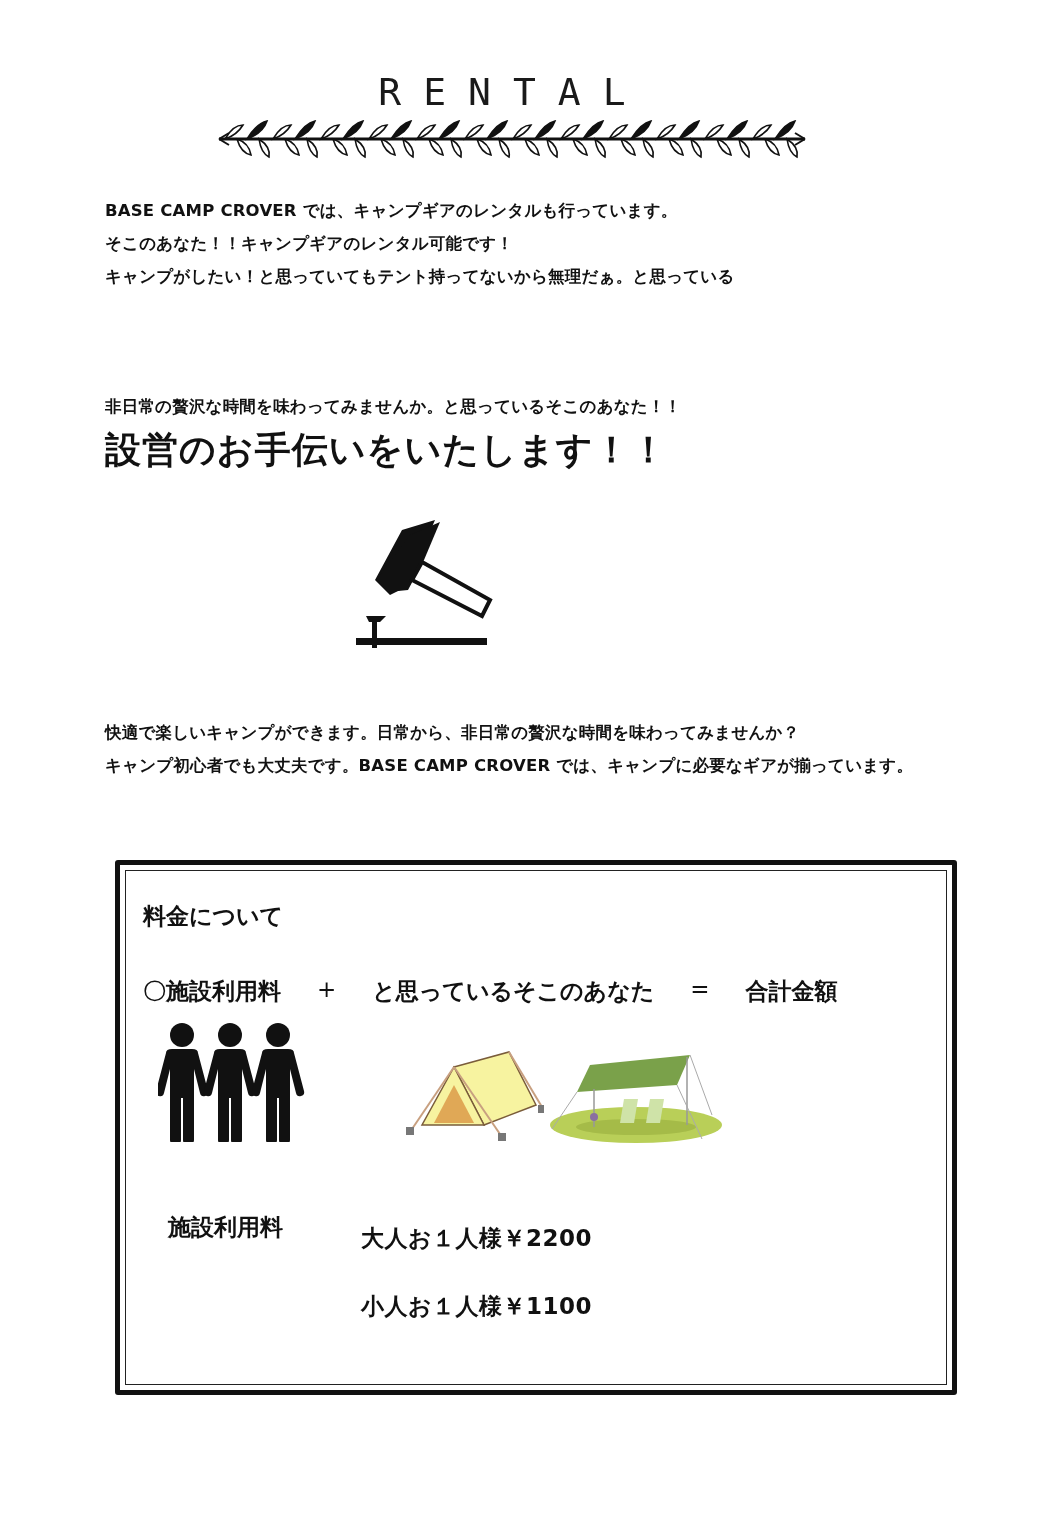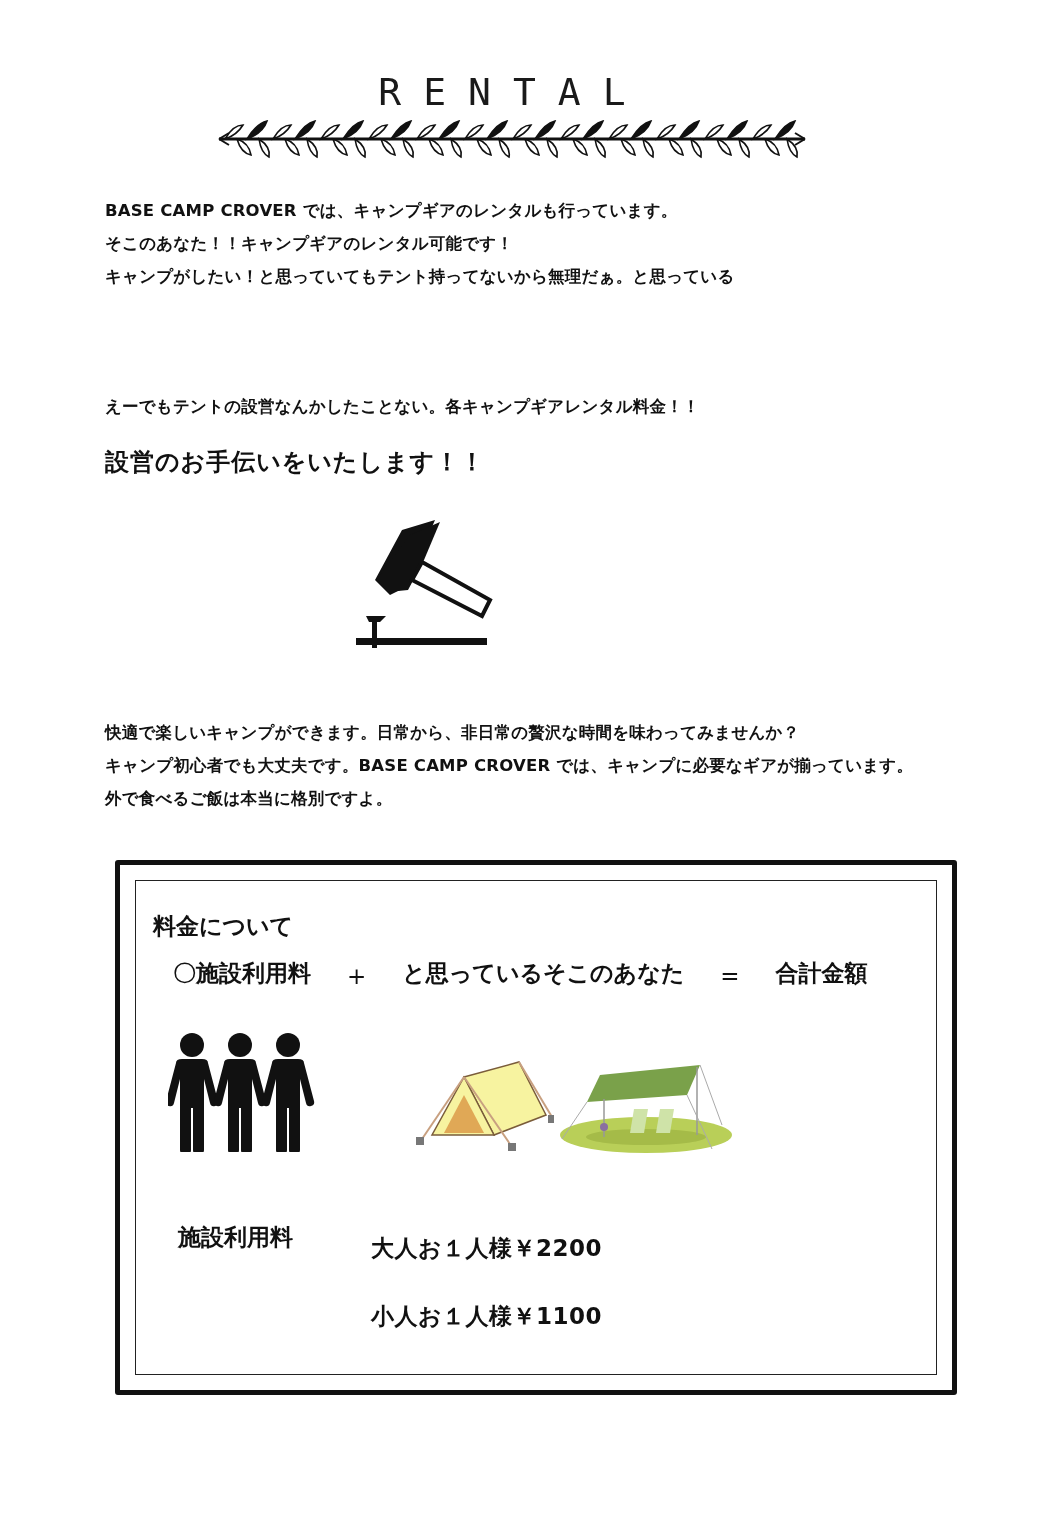--- a/index.html
+++ b/index.html
@@ -10,29 +10,29 @@
   .abs { position: absolute; }
   .title {
     left: 0; width: 1004px; top: 70px; text-align: center;
     font-family: "DejaVu Sans Mono", "Liberation Mono", monospace;
     font-size: 38px; letter-spacing: 22px; font-weight: normal; color: #1a1a1a;
     padding-left: 22px; box-sizing: border-box;
   }
   .vine { left: 215px; top: 112px; width: 595px; height: 52px; }
   .para { left: 105px; font-size: 16.5px; font-weight: bold; line-height: 33px; letter-spacing: 0.2px; }
   .para div { white-space: nowrap; }
-  .big { left: 105px; top: 446px; font-size: 24px; font-weight: bold; letter-spacing: 1px; white-space: nowrap; }
+  .big { left: 105px; top: 426px; font-size: 36px; font-weight: bold; letter-spacing: 1px; white-space: nowrap; }
   .hammer { left: 340px; top: 500px; width: 175px; height: 170px; }
   .box {
     left: 115px; top: 860px; width: 842px; height: 535px; box-sizing: border-box;
-    border: 5px solid #111111; border-radius: 3px; padding: 15px; background: #fff;
+    border: 5px solid #111111; border-radius: 3px; padding: 5px; background: #fff;
   }
   .box-inner { width: 100%; height: 100%; box-sizing: border-box; border: 1.5px solid #222; position: relative; }
   .box-heading { left: 17px; top: 30px; font-size: 23px; font-weight: bold; white-space: nowrap; }
-  .formula { left: 17px; top: 77px; font-size: 23px; font-weight: bold; white-space: nowrap; display: flex; align-items: flex-end; margin-left: 20px; }
+  .formula { left: 17px; top: 105px; font-size: 23px; font-weight: bold; white-space: nowrap; display: flex; align-items: flex-start; }
   .formula span { display: inline-block; }
   .op { margin: 0 36px; font-weight: normal; }
   .people { left: 32px; top: 146px; width: 150px; height: 125px; }
   .tent { left: 278px; top: 176px; width: 142px; height: 95px; }
   .tarp { left: 416px; top: 176px; width: 188px; height: 100px; }
   .fee-label { left: 42px; top: 341px; font-size: 23px; font-weight: bold; white-space: nowrap; }
   .fee-line { left: 195px; font-size: 23px; font-weight: bold; white-space: nowrap; letter-spacing: 0.5px; margin-left: 40px; }
 </style>
 </head>
 <body>
@@ -65,39 +65,38 @@
   <path d="M590 27 l-10 -6 M590 27 l-10 6" stroke="#111" stroke-width="2" fill="none"></path>
 </svg>
 
 <div class="abs para" style="top:194px;">
   <div>BASE CAMP CROVER では、キャンプギアのレンタルも行っています。</div>
   <div>そこのあなた！！キャンプギアのレンタル可能です！</div>
   <div>キャンプがしたい！と思っていてもテント持ってないから無理だぁ。と思っている</div>
 </div>
 
 <div class="abs para" style="top:390px;">
-  <div>えーでもテントの設営なんかしたことない。各キャンプギアレンタル料金！！</div>
+  <div>非日常の贅沢な時間を味わってみませんか。と思っているそこのあなた！！</div>
 </div>
 <div class="abs big">設営のお手伝いをいたします！！</div>
 
 <svg class="abs hammer" viewBox="0 0 175 170">
 
   <polygon points="62,30 95,20 80,55 70,85 50,95 35,80" fill="#111"></polygon>
   <polygon points="70,35 100,22 84,60 68,90 48,92 38,78" fill="#111"></polygon>
 
   <polygon points="82,62 150,100 142,116 72,80" fill="#fff" stroke="#111" stroke-width="4"></polygon>
 
   <path d="M26 116 h20 l-6 6 h-3 v26 h-5 v-26 h-3z" fill="#111"></path>
   <rect x="16" y="138" width="131" height="7" fill="#111"></rect>
 </svg>
 
 <div class="abs para" style="top:716px;">
   <div>快適で楽しいキャンプができます。日常から、非日常の贅沢な時間を味わってみませんか？</div>
   <div>キャンプ初心者でも大丈夫です。BASE CAMP CROVER では、キャンプに必要なギアが揃っています。</div>
-  <div>外で食べるご飯は本当に格別ですよ。</div>
 </div>
 
 <div class="abs box">
   <div class="box-inner">
     <div class="abs box-heading">料金について</div>
 
     <div class="abs formula">
       <span>〇施設利用料</span>
       <span class="op">+</span>
       <span>と思っているそこのあなた</span>

